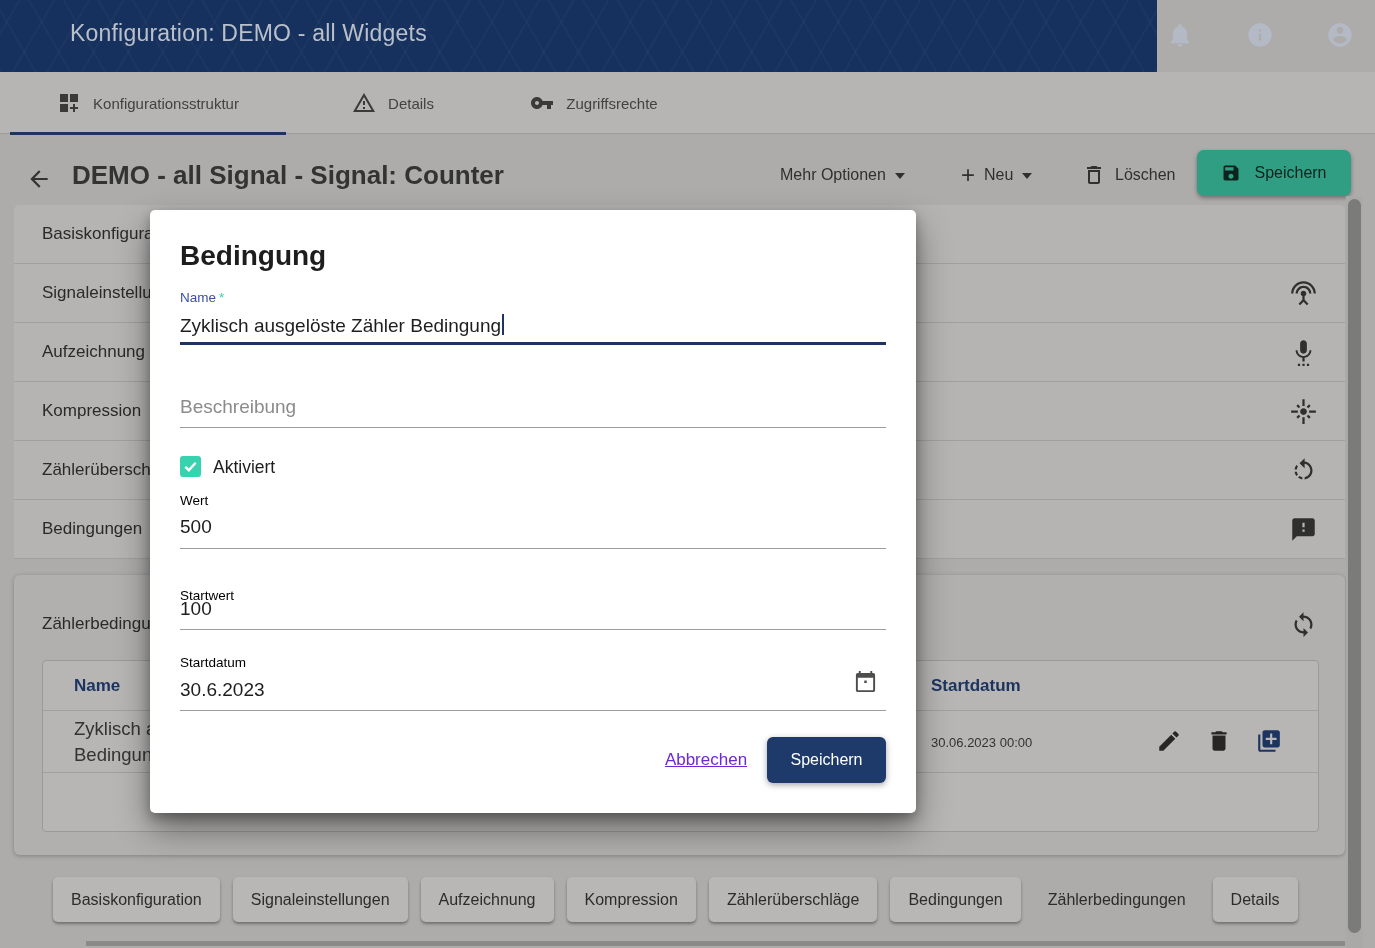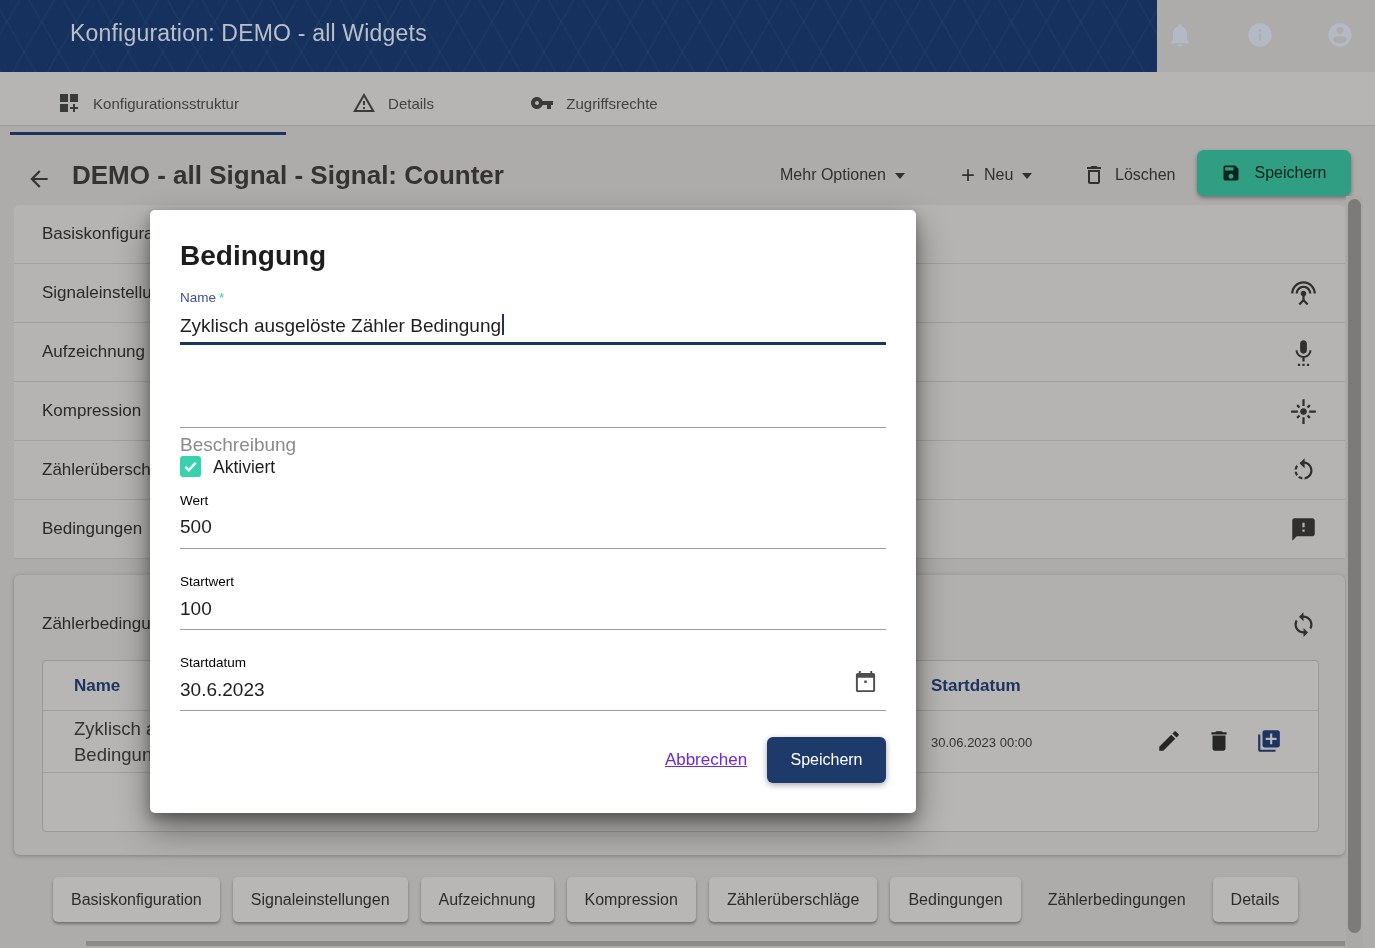--- a/index.html
+++ b/index.html
@@ -10,21 +10,21 @@
   
   .appbar { position:absolute; left:0; top:0; width:1157px; height:72px; background:#17315e;
     background-image:
       repeating-linear-gradient(60deg, rgba(255,255,255,.022) 0 2px, transparent 2px 30px),
       repeating-linear-gradient(-60deg, rgba(255,255,255,.022) 0 2px, transparent 2px 30px); }
   .appbar-title { position:absolute; left:70px; top:20px; font-size:23px; color:#b9c0ca; letter-spacing:.2px; }
   .appbar-icon { position:absolute; top:21px; width:28px; height:28px; }
   .appbar-icon svg { fill:#b4bac5; width:28px; height:28px; }
 
   
-  .tabbar { position:absolute; left:0; top:72px; width:1375px; height:54px; background:#b6b5b3; border-bottom:1px solid #9d9c9a; }
+  .tabbar { position:absolute; left:0; top:72px; width:1375px; height:62px; background:#b6b5b3; border-bottom:1px solid #9d9c9a; }
   .tab { position:absolute; top:0; height:62px; display:flex; align-items:center; justify-content:center; gap:12px;
          font-size:15px; color:#424240; cursor:default; }
   .tab svg { fill:#3a3a38; width:24px; height:24px; }
   .tab.active::after { content:""; position:absolute; left:0; bottom:-1px; width:100%; height:3px; background:#1d3461; }
   .tab-action { position:absolute; top:91px; width:24px; height:24px; }
   .tab-action svg { fill:#333331; width:24px; height:24px; }
 
   
   .back-icon { position:absolute; left:26px; top:166px; width:26px; height:26px; }
   .back-icon svg { fill:#333331; width:26px; height:26px; }
@@ -80,21 +80,21 @@
   .vscroll-thumb { position:absolute; left:1348px; top:199px; width:13px; height:734px; background:#7b7b79; border-radius:7px; }
 
   
   .dialog { position:absolute; left:150px; top:210px; width:766px; height:603px; background:#ffffff; border-radius:5px;
     box-shadow:0 16px 34px rgba(0,0,0,.42), 0 5px 12px rgba(0,0,0,.28); }
   .dlg-title { position:absolute; left:30px; top:30px; font-size:28px; color:#1d1d1d; }
   .dlg-label { position:absolute; left:30px; font-size:13.5px; color:#000000; }
   .dlg-label--name { color:#3d4fa1; }
   .dlg-label--name .req { color:#2fd0ab; margin-left:3px; }
   .dlg-value { position:absolute; left:30px; font-size:19px; color:#1e1e1e; white-space:nowrap; }
-  .dlg-placeholder { color:#8b8b8b;margin-top:38px; }
+  .dlg-placeholder { color:#8b8b8b; }
   .uline { position:absolute; left:30px; width:706px; height:1px; background:#9e9d9b; }
   .uline--active { height:3px; background:#1d3461; }
   .text-caret { display:inline-block; width:2px; height:21px; background:#1d3461; vertical-align:-3px; margin-left:1px; }
   .dlg-checkbox { position:absolute; left:30px; top:246px; width:21px; height:21px; background:#38d2ae; border-radius:3px;
     display:flex; align-items:center; justify-content:center; }
   .dlg-checkbox svg { width:15px; height:15px; stroke:#ffffff; stroke-width:2.6; fill:none; }
   .dlg-check-label { position:absolute; left:63px; top:247px; font-size:17.5px; color:#1e1e1e; }
   .cal-icon { position:absolute; left:704px; top:460px; width:23px; height:23px; }
   .cal-icon svg { fill:#4d4d4b; width:23px; height:23px; }
   .dlg-cancel { position:absolute; left:511px; top:540px; width:90px; text-align:center; font-size:17px; color:#6d28d9;text-decoration:underline; }
@@ -326,21 +326,21 @@
       <svg viewBox="0 0 16 16">
           <polyline points="2.5,8.5 6.2,12 13.5,4"></polyline>
         </svg>
     </div>
     <div class="dlg-check-label">Aktiviert</div>
 
     <div class="dlg-label" style="top:283px">Wert</div>
     <div class="dlg-value" style="top:306px">500</div>
     <div class="uline" style="top:338px"></div>
 
-    <div class="dlg-label" style="top:364px">Startwert</div>
+    <div class="dlg-label" style="top:378px">Startwert</div>
     <div class="dlg-value" style="top:388px">100</div>
     <div class="uline" style="top:419px"></div>
 
     <div class="dlg-label" style="top:445px">Startdatum</div>
     <div class="dlg-value" style="top:469px">30.6.2023</div>
     <div class="uline" style="top:500px"></div>
     <div class="cal-icon">
       <svg viewBox="0 0 24 24">
           <path d="M20 3h-1V1h-2v2H7V1H5v2H4c-1.1 0-2 .9-2 2v16c0 1.1.9 2 2 2h16c1.1 0 2-.9 2-2V5c0-1.1-.9-2-2-2zm0 18H4V8h16v13z"></path>
           <rect x="10.7" y="11" width="2.6" height="2.6"></rect>

